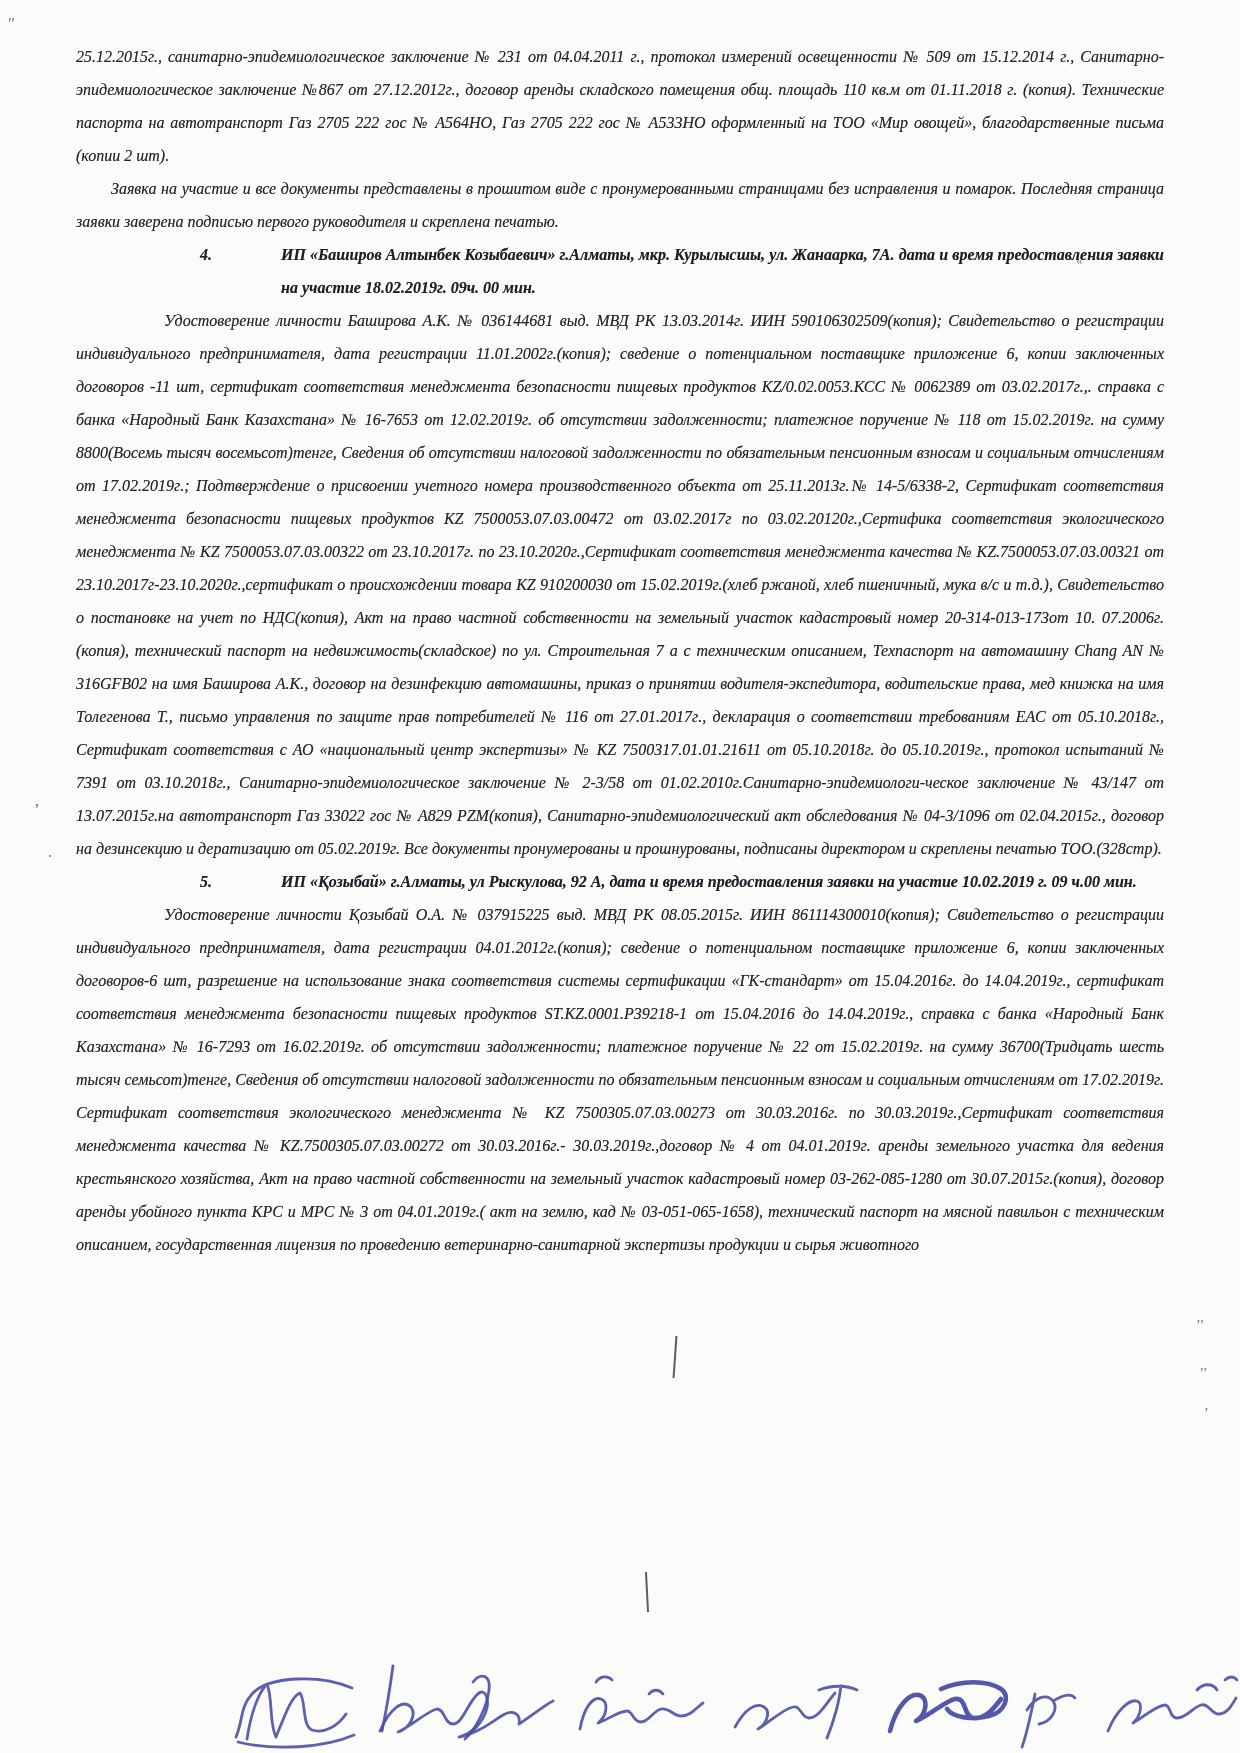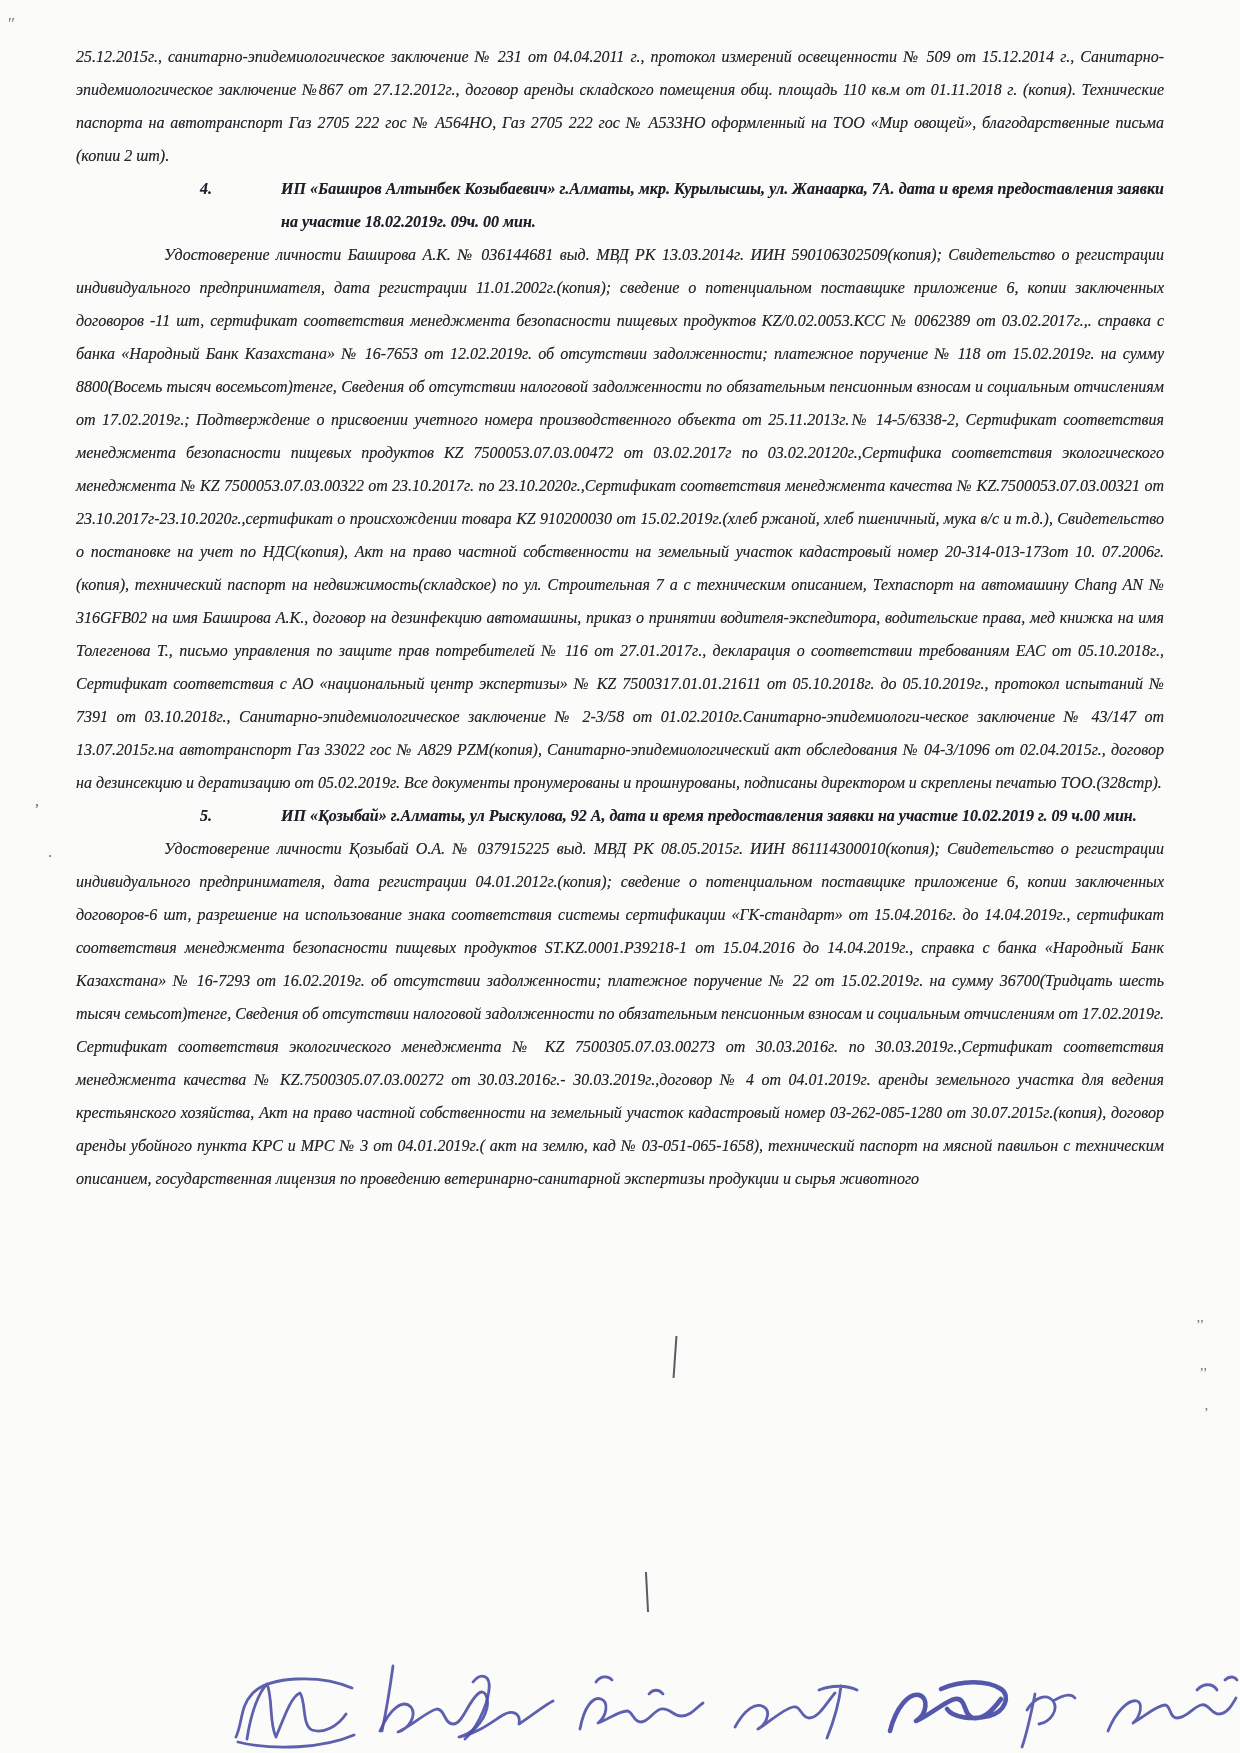--- a/index.html
+++ b/index.html
@@ -58,20 +58,21 @@
   }
   .signatures path.heavy{stroke-width:4.6;opacity:.95;}
 </style>
 </head>
 <body>
 
 <div class="page">
 
   <div class="content">
     <p class="para">25.12.2015г., санитарно-эпидемиологическое заключение № 231 от 04.04.2011 г., протокол измерений освещенности № 509 от 15.12.2014 г., Санитарно-эпидемиологическое заключение №867 от 27.12.2012г., договор аренды складского помещения общ. площадь 110 кв.м от 01.11.2018 г. (копия). Технические паспорта на автотранспорт Газ 2705 222 гос № А564НО, Газ 2705 222 гос № А533НО оформленный на ТОО «Мир овощей», благодарственные письма (копии 2 шт).</p>
+    <p class="para indent-sm">Заявка на участие и все документы представлены в прошитом виде с пронумерованными страницами без исправления и помарок. Последняя страница заявки заверена подписью первого руководителя и скреплена печатью.</p>
 
     <div class="item">
       <span class="num">4.</span>
       <span class="title">ИП «Баширов Алтынбек Козыбаевич» г.Алматы, мкр. Курылысшы, ул. Жанаарка, 7А. дата и время предоставления заявки на участие 18.02.2019г. 09ч. 00 мин.</span>
     </div>
     <p class="para indent-lg">Удостоверение личности Баширова А.К. № 036144681 выд. МВД РК 13.03.2014г. ИИН 590106302509(копия); Свидетельство о регистрации индивидуального предпринимателя, дата регистрации 11.01.2002г.(копия); сведение о потенциальном поставщике приложение 6, копии заключенных договоров -11 шт, сертификат соответствия менеджмента безопасности пищевых продуктов KZ/0.02.0053.КСС № 0062389 от 03.02.2017г.,. справка с банка «Народный Банк Казахстана» № 16-7653 от 12.02.2019г. об отсутствии задолженности; платежное поручение № 118 от 15.02.2019г. на сумму 8800(Восемь тысяч восемьсот)тенге, Сведения об отсутствии налоговой задолженности по обязательным пенсионным взносам и социальным отчислениям от 17.02.2019г.; Подтверждение о присвоении учетного номера производственного объекта от 25.11.2013г.№ 14-5/6338-2, Сертификат соответствия менеджмента безопасности пищевых продуктов KZ 7500053.07.03.00472 от 03.02.2017г по 03.02.20120г.,Сертифика соответствия экологического менеджмента № KZ 7500053.07.03.00322 от 23.10.2017г. по 23.10.2020г.,Сертификат соответствия менеджмента качества № KZ.7500053.07.03.00321 от 23.10.2017г-23.10.2020г.,сертификат о происхождении товара KZ 910200030 от 15.02.2019г.(хлеб ржаной, хлеб пшеничный, мука в/с и т.д.), Свидетельство о постановке на учет по НДС(копия), Акт на право частной собственности на земельный участок кадастровый номер 20-314-013-173от 10. 07.2006г.(копия), технический паспорт на недвижимость(складское) по ул. Строительная 7 а с техническим описанием, Техпаспорт на автомашину Chang AN № 316GFB02 на имя Баширова А.К., договор на дезинфекцию автомашины, приказ о принятии водителя-экспедитора, водительские права, мед книжка на имя Толегенова Т., письмо управления по защите прав потребителей № 116 от 27.01.2017г., декларация о соответствии требованиям ЕАС от 05.10.2018г., Сертификат соответствия с АО «национальный центр экспертизы» № KZ 7500317.01.01.21611 от 05.10.2018г. до 05.10.2019г., протокол испытаний № 7391 от 03.10.2018г., Санитарно-эпидемиологическое заключение № 2-3/58 от 01.02.2010г.Санитарно-эпидемиологи-ческое заключение № 43/147 от 13.07.2015г.на автотранспорт Газ 33022 гос № А829 PZM(копия), Санитарно-эпидемиологический акт обследования № 04-3/1096 от 02.04.2015г., договор на дезинсекцию и дератизацию от 05.02.2019г. Все документы пронумерованы и прошнурованы, подписаны директором и скреплены печатью ТОО.(328стр).</p>
 
     <div class="item">
       <span class="num">5.</span>
       <span class="title">ИП «Қозыбай» г.Алматы, ул Рыскулова, 92 А, дата и время предоставления заявки на участие 10.02.2019 г. 09 ч.00 мин.</span>

